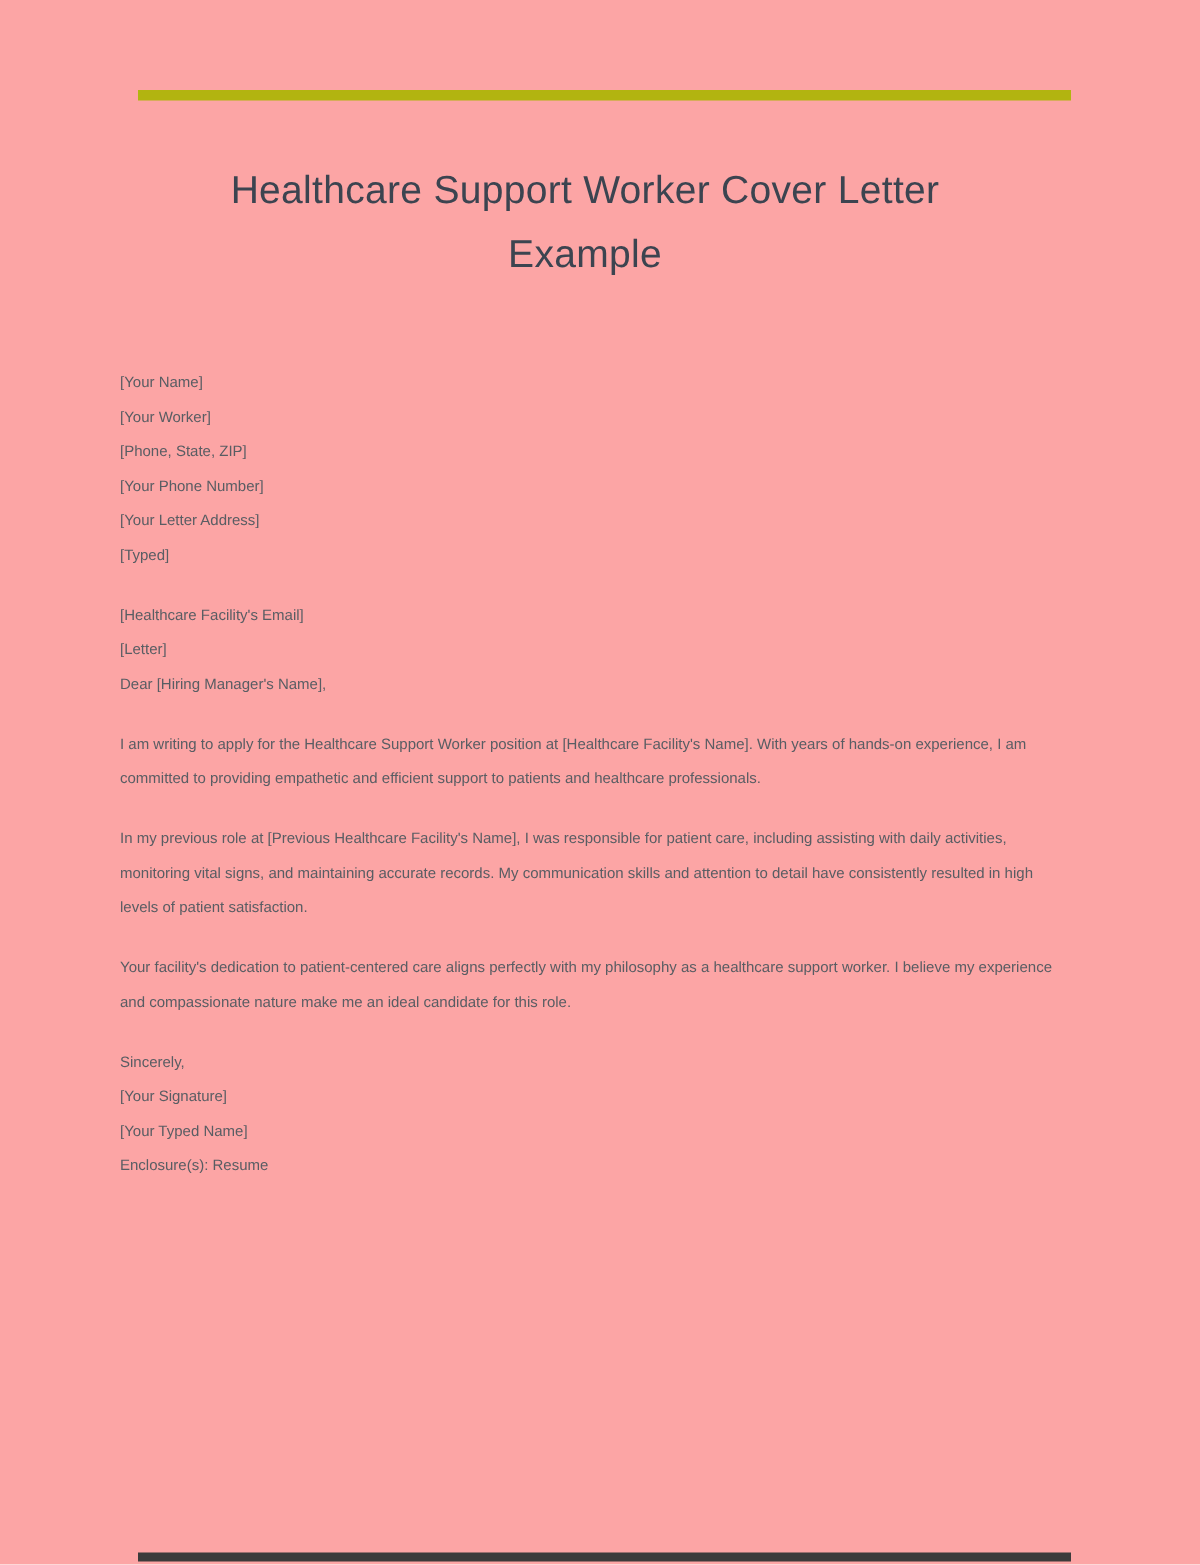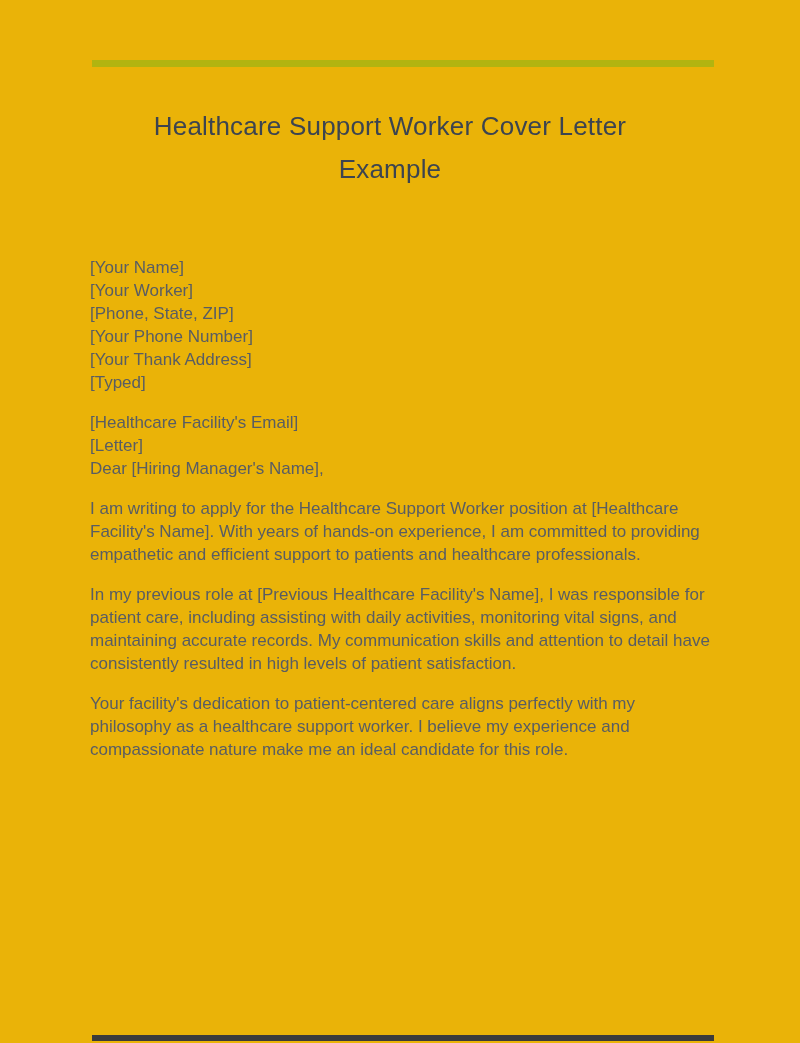--- a/index.html
+++ b/index.html
@@ -5,21 +5,21 @@
   * { margin: 0; padding: 0; box-sizing: border-box; }
   html, body { background: #ffffff; }
   body {
     font-family: "Liberation Sans", "DejaVu Sans", sans-serif;
     -webkit-font-smoothing: antialiased;
   }
   .page {
     position: relative;
     width: 800px;
     height: 1043px;
-    background: #eab308;
+    background: #fca5a5;
     overflow: hidden;
   }
   .accent-bar-top {
     position: absolute;
     left: 92px;
     top: 60px;
     width: 622px;
     height: 7px;
   }
   .accent-bar-bottom {
@@ -37,26 +37,25 @@
     text-align: center;
     font-size: 26px;
     line-height: 43px;
     font-weight: 400;
     color: #3c4450;
     letter-spacing: 0.2px;
   }
   .letter {
     position: absolute;
     top: 244px;
-    left: 90px;
+    left: 80px;
     width: 626px;
-    font-size: 17px;
+    font-size: 10px;
     line-height: 23px;
     color: #595d63;
-    margin-top: 12px;
   }
   .block { margin-bottom: 17px; }
   .paragraphs-block .paragraph { margin-bottom: 17px; }
   .line { white-space: pre-wrap; }
 </style>
 </head>
 <body>
 
 <div class="page">
 
@@ -64,36 +63,42 @@
 
   <h1 class="title">Healthcare Support Worker Cover Letter Example</h1>
 
   <div class="letter">
 
     <div class="block sender-block">
         <div class="line">[Your Name]</div>
         <div class="line">[Your Worker]</div>
         <div class="line">[Phone, State, ZIP]</div>
         <div class="line">[Your Phone Number]</div>
-        <div class="line">[Your Thank Address]</div>
+        <div class="line">[Your Letter Address]</div>
         <div class="line">[Typed]</div>
       </div>
 
     <div class="block recipient-block">
       <div>
           <div class="line">[Healthcare Facility's Email]</div>
           <div class="line">[Letter]</div>
         </div>
       <div class="line">Dear [Hiring Manager's Name],</div>
     </div>
 
     <div class="paragraphs-block">
         <div class="paragraph">I am writing to apply for the Healthcare Support Worker position at [Healthcare Facility's Name]. With years of hands-on experience, I am committed to providing empathetic and efficient support to patients and healthcare professionals.</div>
         <div class="paragraph">In my previous role at [Previous Healthcare Facility's Name], I was responsible for patient care, including assisting with daily activities, monitoring vital signs, and maintaining accurate records. My communication skills and attention to detail have consistently resulted in high levels of patient satisfaction.</div>
         <div class="paragraph">Your facility's dedication to patient-centered care aligns perfectly with my philosophy as a healthcare support worker. I believe my experience and compassionate nature make me an ideal candidate for this role.</div>
       </div>
 
+    <div class="block closing-block">
+        <div class="line">Sincerely,</div>
+        <div class="line">[Your Signature]</div>
+        <div class="line">[Your Typed Name]</div>
+        <div class="line">Enclosure(s): Resume</div>
+      </div>
 
   </div>
 
   <div class="accent-bar-bottom" style="background-color: rgb(59, 59, 59);"></div>
 
 </div>
 
 </body></html>

